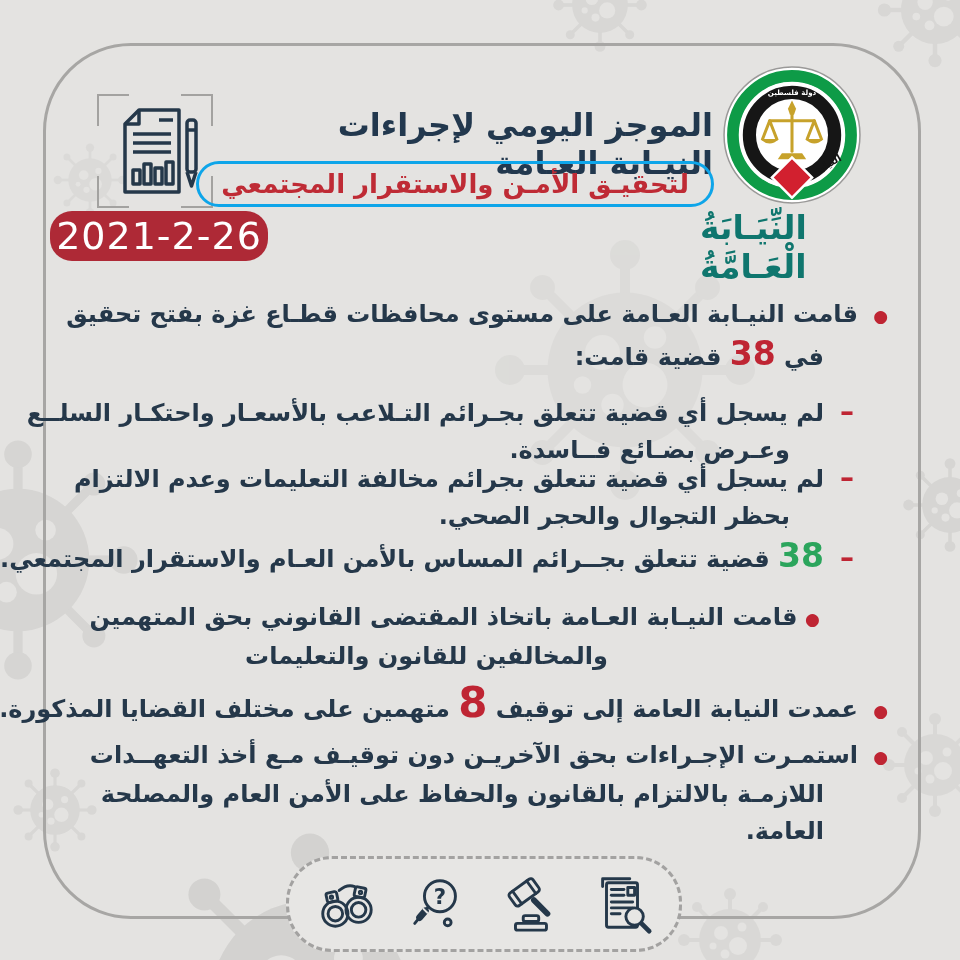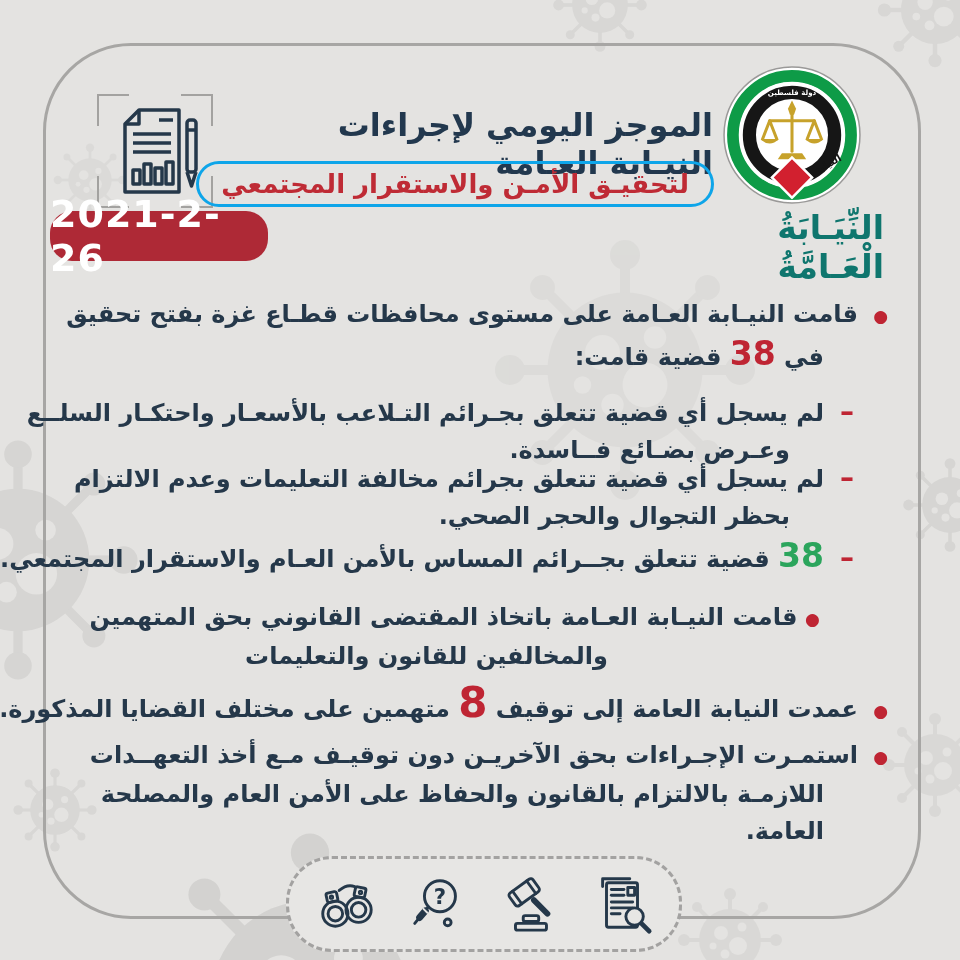--- a/index.html
+++ b/index.html
@@ -26,40 +26,40 @@
   .corner.tr{right:0;top:0;border-right:2px solid #a3a2a0;border-top:2px solid #a3a2a0;}
   .corner.bl{left:0;bottom:0;border-left:2px solid #a3a2a0;border-bottom:2px solid #a3a2a0;}
   .corner.br{right:0;bottom:0;border-right:2px solid #a3a2a0;border-bottom:2px solid #a3a2a0;}
   .scan-box svg{position:absolute;left:14px;top:8px;}
 
   
   .date-badge{
     position:absolute;left:50px;top:211px;width:218px;height:50px;z-index:4;
     background:#ae2936;border-radius:22px;
     display:flex;align-items:center;justify-content:center;
-    color:#fff;font-weight:bold;font-size:38px;letter-spacing:1px;direction:ltr;
+    color:#fff;font-weight:normal;font-size:38px;letter-spacing:1px;direction:ltr;
   }
 
   
   .main-title{
     position:absolute;right:247px;top:106px;width:480px;z-index:3;
     direction:rtl;text-align:right;
     font-size:32px;font-weight:bold;color:#22384e;
   }
   .subtitle-pill{
     position:absolute;right:246px;top:161px;z-index:3;
     direction:rtl;
     border:3px solid #0ea5e9;border-radius:30px;
     padding:5px 22px;
     font-size:26px;font-weight:bold;color:#bf2b35;
     background:transparent;white-space:nowrap;
   }
 
   
-  .logo-wrap{position:absolute;left:700px;top:64px;width:184px;z-index:3;text-align:right;}
+  .logo-wrap{position:absolute;left:700px;top:64px;width:184px;z-index:3;text-align:left;}
   .logo-wrap svg{display:block;margin:0 auto;}
   .logo-name{
     margin-top:2px;direction:rtl;
     font-size:33px;font-weight:bold;color:#0f766e;
   }
 
   
   .item{
     position:absolute;z-index:3;direction:rtl;text-align:right;
     font-size:24px;line-height:37px;color:#25384a;font-weight:bold;

